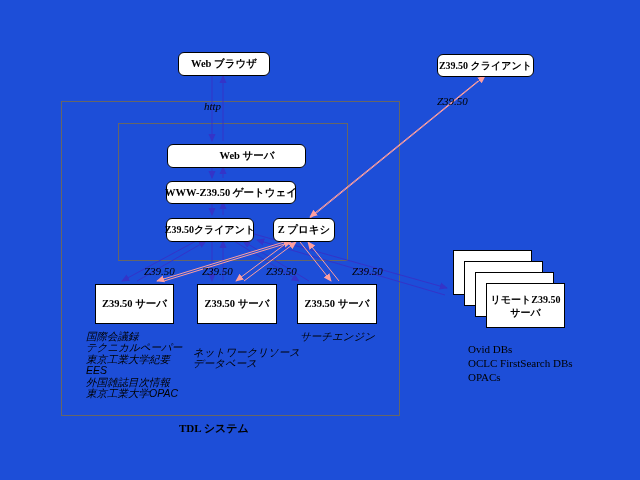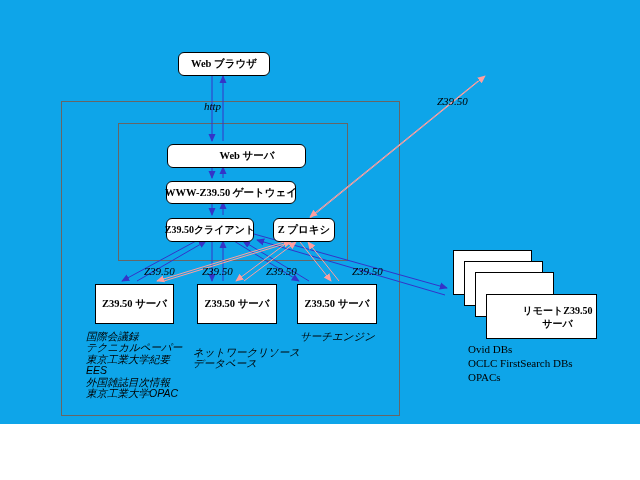--- a/index.html
+++ b/index.html
@@ -3,21 +3,21 @@
 <meta charset="utf-8">
 <style>
   :root{
     --link-blue:#3434c8;
     --link-pink:#ff9f9f;
     --box-border:#000000;
     --frame-border:#666666;
   }
   html,body{margin:0;padding:0;background:#fff;}
   .stage{
-    position:relative;width:640px;height:424px;background:#0ea5e9;overflow:hidden;
+    position:relative;width:640px;height:480px;background:#1d4ed8;overflow:hidden;
     font-family:"Liberation Serif","DejaVu Serif",serif;color:#000;
   }
   .frame{position:absolute;border:1px solid var(--frame-border);background:transparent;z-index:1;}
   svg.arrows{position:absolute;left:0;top:0;z-index:4;}
   svg.arrows line{stroke-width:1;}
   .blue-line{stroke:var(--link-blue);}
   .pink-line{stroke:var(--link-pink);}
   .mkb{fill:var(--link-blue);}
   .mkp{fill:var(--link-pink);}
   .node{
@@ -115,20 +115,23 @@
     <g>
       <line class="pink-line" x1="300" y1="242" x2="331" y2="281" marker-end="url(#mp)"></line>
       <line class="pink-line" x1="339" y1="281" x2="308" y2="242" marker-end="url(#mp)"></line>
     </g>
   </svg>
 
   <div class="node rounded" style="left:178px;top:52px;width:90px;height:22px;">
     <span>Web ブラウザ</span>
   </div>
 
+  <div class="node rounded tight" style="left:437px;top:54px;width:95px;height:21px;">
+    <span>Z39.50 クライアント</span>
+  </div>
 
   <div class="node rounded" style="left:167px;top:144px;width:116px;height:22px;padding-left:21px;">
     <span>Web サーバ</span>
   </div>
 
   <div class="node rounded" style="left:166px;top:181px;width:128px;height:21px;">
     <span>WWW-Z39.50 ゲートウェイ</span>
   </div>
 
   <div class="node rounded tight" style="left:166px;top:218px;width:86px;height:22px;">
@@ -147,21 +150,21 @@
     <span>Z39.50 サーバ</span>
   </div>
 
   <div class="node" style="left:297px;top:284px;width:78px;height:38px;">
     <span>Z39.50 サーバ</span>
   </div>
 
   <div class="stack-box" style="left:453px;top:250px;"></div>
   <div class="stack-box" style="left:464px;top:261px;"></div>
   <div class="stack-box" style="left:475px;top:272px;"></div>
-  <div class="stack-box stack-front" style="left:486px;top:294px;padding-left:32px;">
+  <div class="stack-box stack-front" style="left:486px;top:283px;">
     <span>リモートZ39.50</span>
     <span>サーバ</span>
   </div>
 
   <div class="edge-label" style="left:204px;top:100px;">http</div>
   <div class="edge-label" style="left:437px;top:95px;">Z39.50</div>
   <div class="edge-label" style="left:144px;top:265px;">Z39.50</div>
   <div class="edge-label" style="left:202px;top:265px;">Z39.50</div>
   <div class="edge-label" style="left:266px;top:265px;">Z39.50</div>
   <div class="edge-label" style="left:352px;top:265px;">Z39.50</div>

